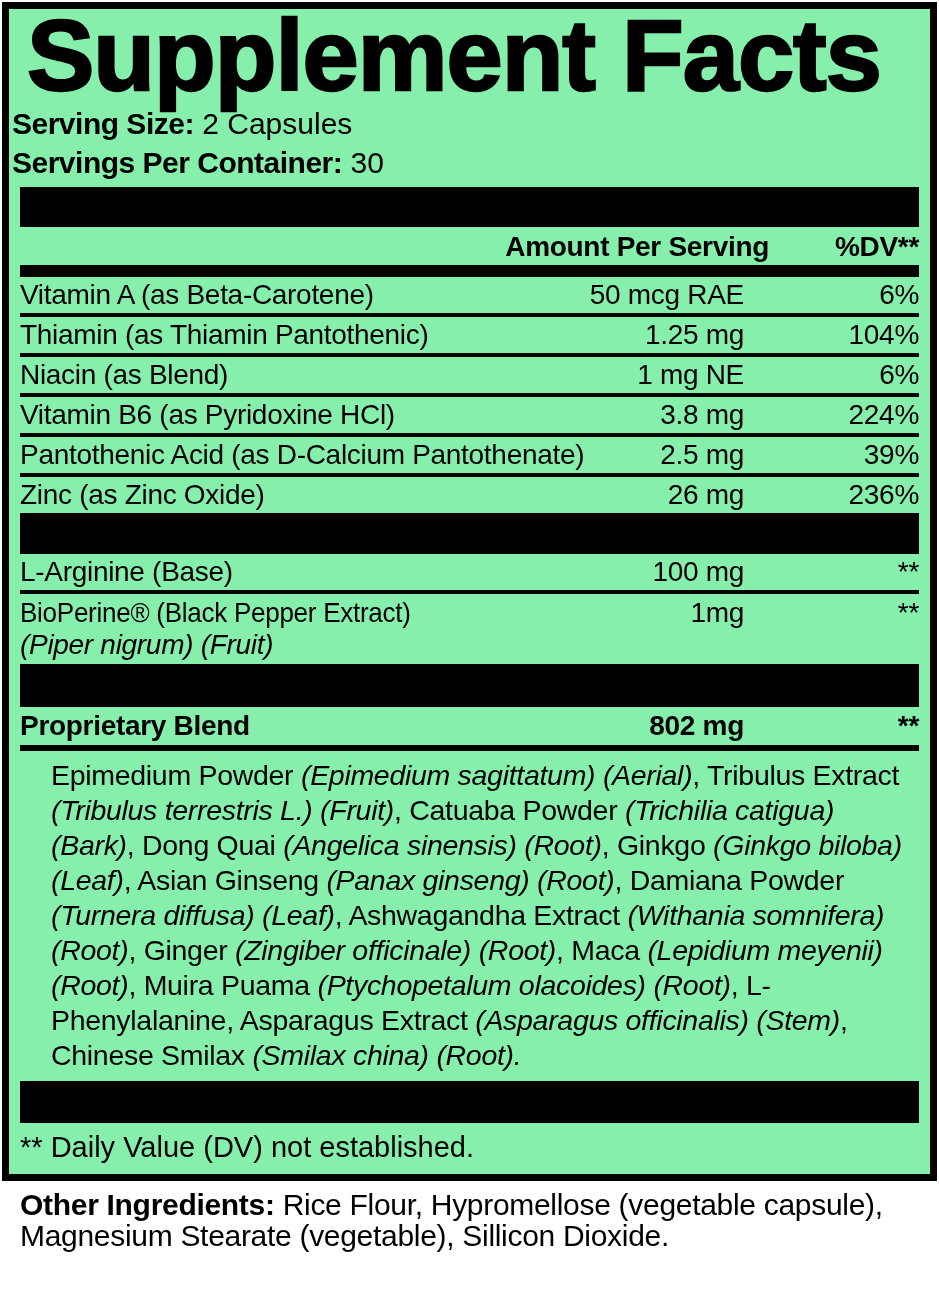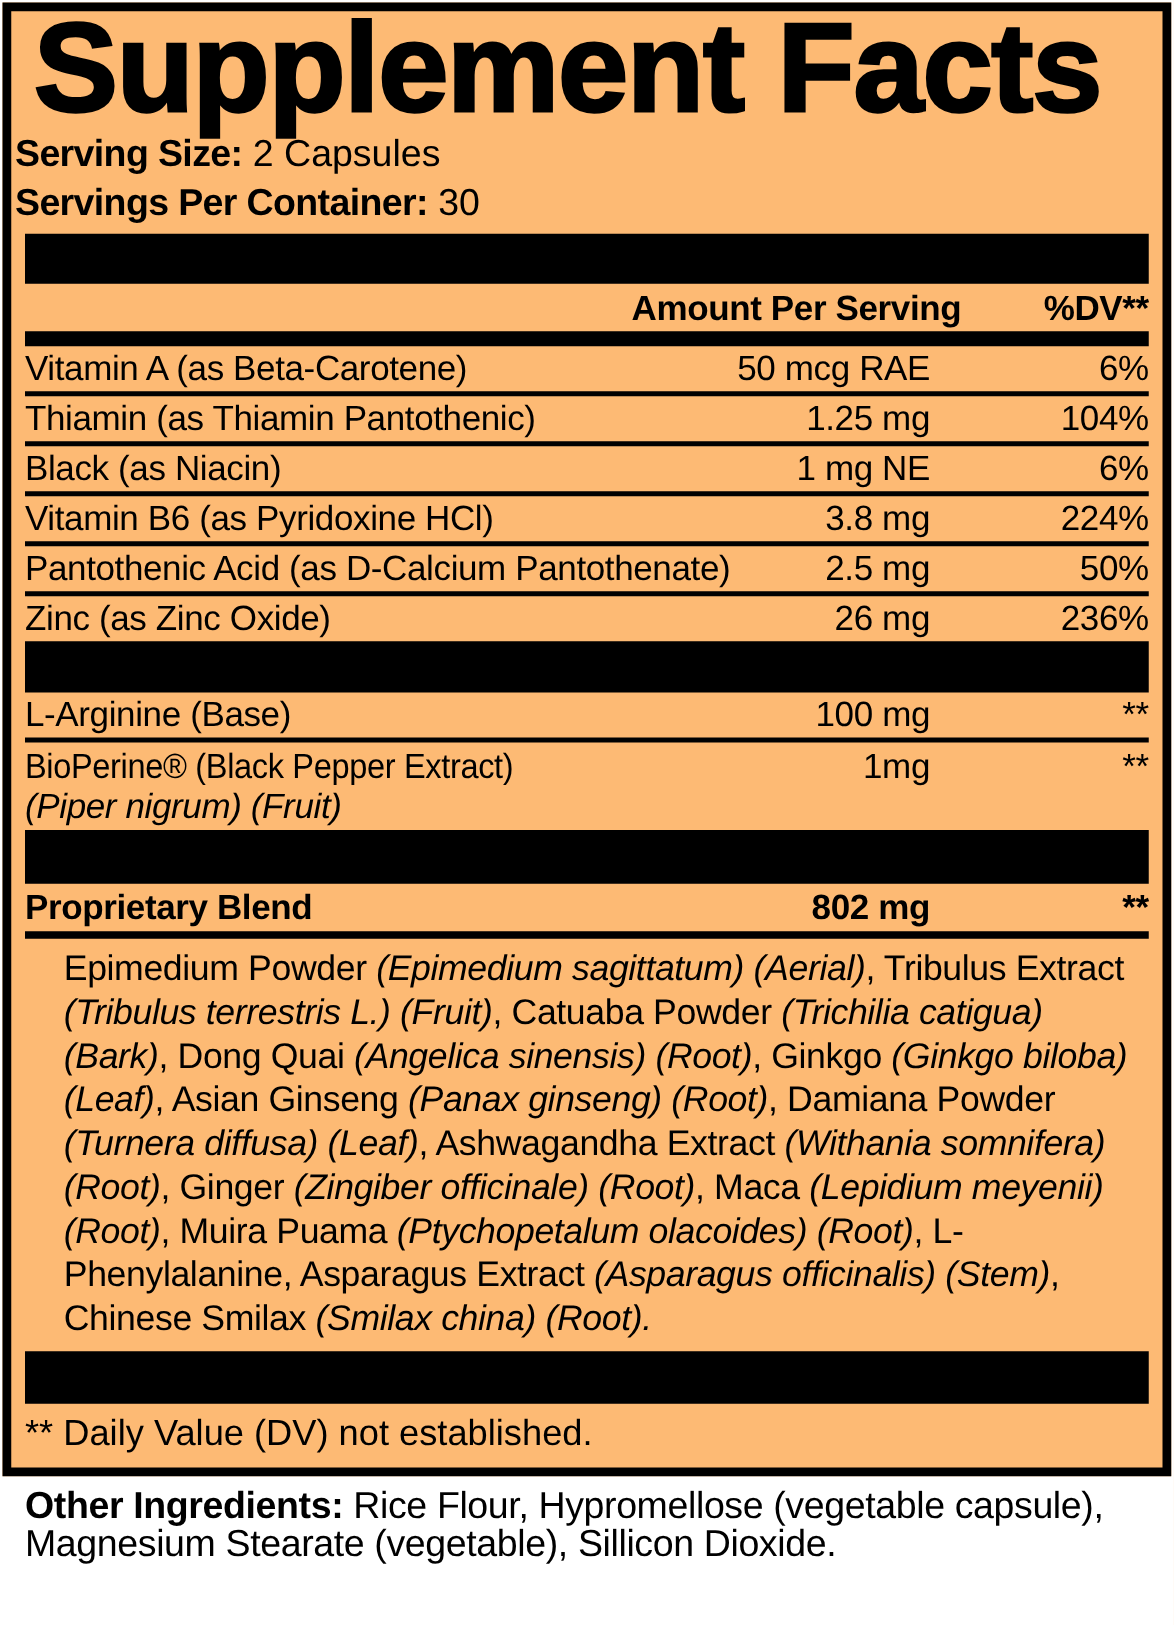--- a/index.html
+++ b/index.html
@@ -9,21 +9,21 @@
     background: #ffffff;
     color: #000000;
     font-family: "Liberation Sans", sans-serif;
     overflow: hidden;
   }
   .panel {
     margin: 2px;
     width: 935px;
     border: 7px solid #000;
     padding: 0 11px 4px 11px;
-    background: #fdba74;
+    background: #86efac;
   }
   
   .title {
     font-size: 101px;
     font-weight: bold;
     letter-spacing: -1px;
     line-height: 84px;
     margin: 4px 0 0 7px;
     white-space: nowrap;
     -webkit-text-stroke: 2.4px #000;
@@ -116,33 +116,33 @@
     <div class="r-name">Vitamin A (as Beta-Carotene)</div>
     <div class="r-amt">50 mcg RAE</div>
     <div class="r-dv">6%</div>
   </div>
   <div class="row">
     <div class="r-name">Thiamin (as Thiamin Pantothenic)</div>
     <div class="r-amt">1.25 mg</div>
     <div class="r-dv">104%</div>
   </div>
   <div class="row">
-    <div class="r-name">Black (as Niacin)</div>
+    <div class="r-name">Niacin (as Blend)</div>
     <div class="r-amt">1 mg NE</div>
     <div class="r-dv">6%</div>
   </div>
   <div class="row">
     <div class="r-name">Vitamin B6 (as Pyridoxine HCl)</div>
     <div class="r-amt">3.8 mg</div>
     <div class="r-dv">224%</div>
   </div>
   <div class="row">
     <div class="r-name">Pantothenic Acid (as D-Calcium Pantothenate)</div>
     <div class="r-amt">2.5 mg</div>
-    <div class="r-dv">50%</div>
+    <div class="r-dv">39%</div>
   </div>
   <div class="row no-sep">
     <div class="r-name">Zinc (as Zinc Oxide)</div>
     <div class="r-amt">26 mg</div>
     <div class="r-dv">236%</div>
   </div>
 
   <div class="bar bar-mid"></div>
 
   <div class="row">

